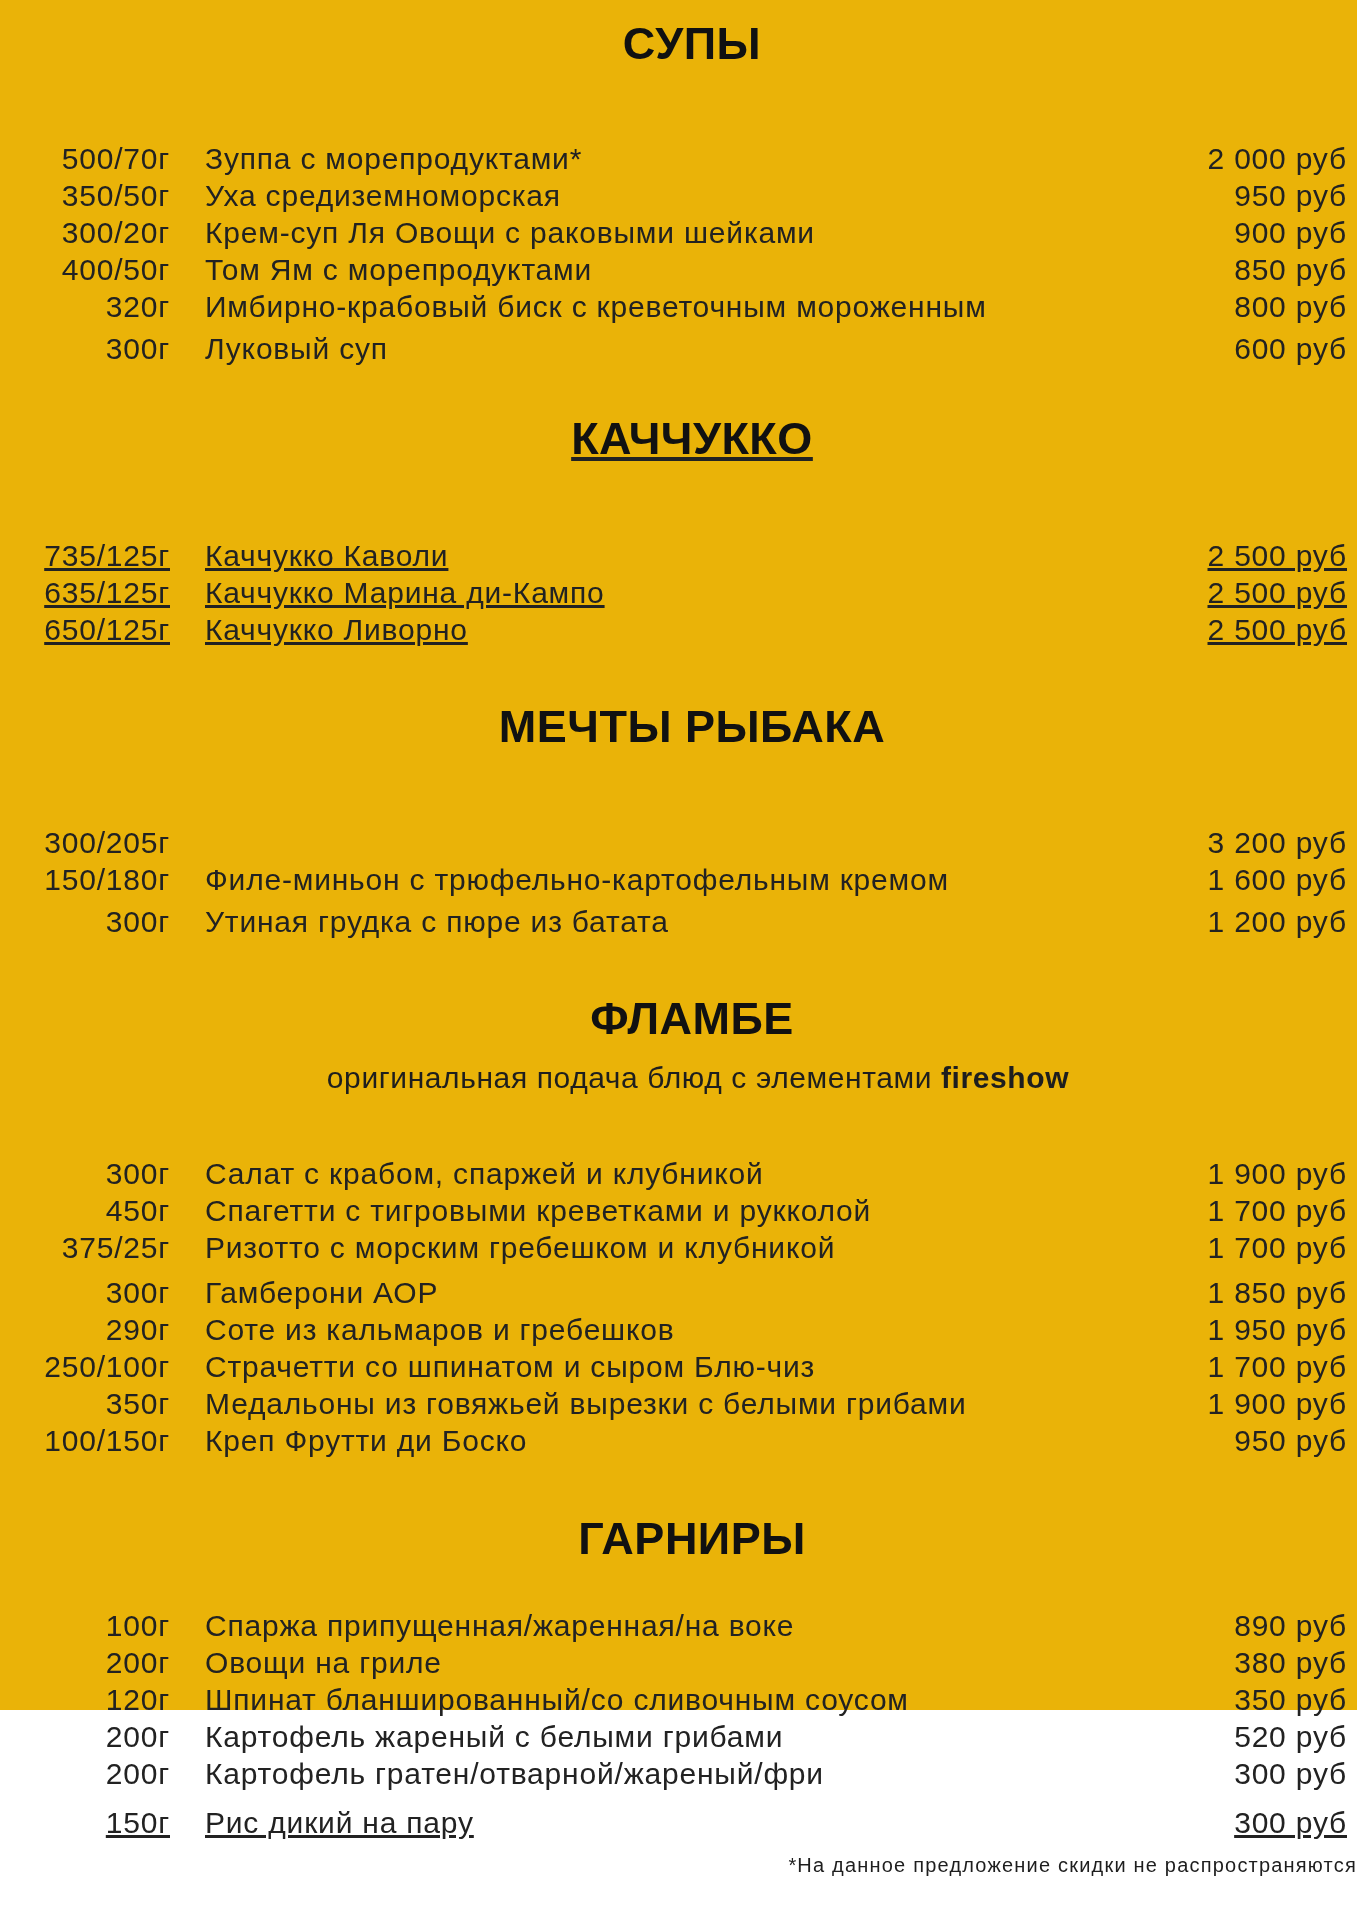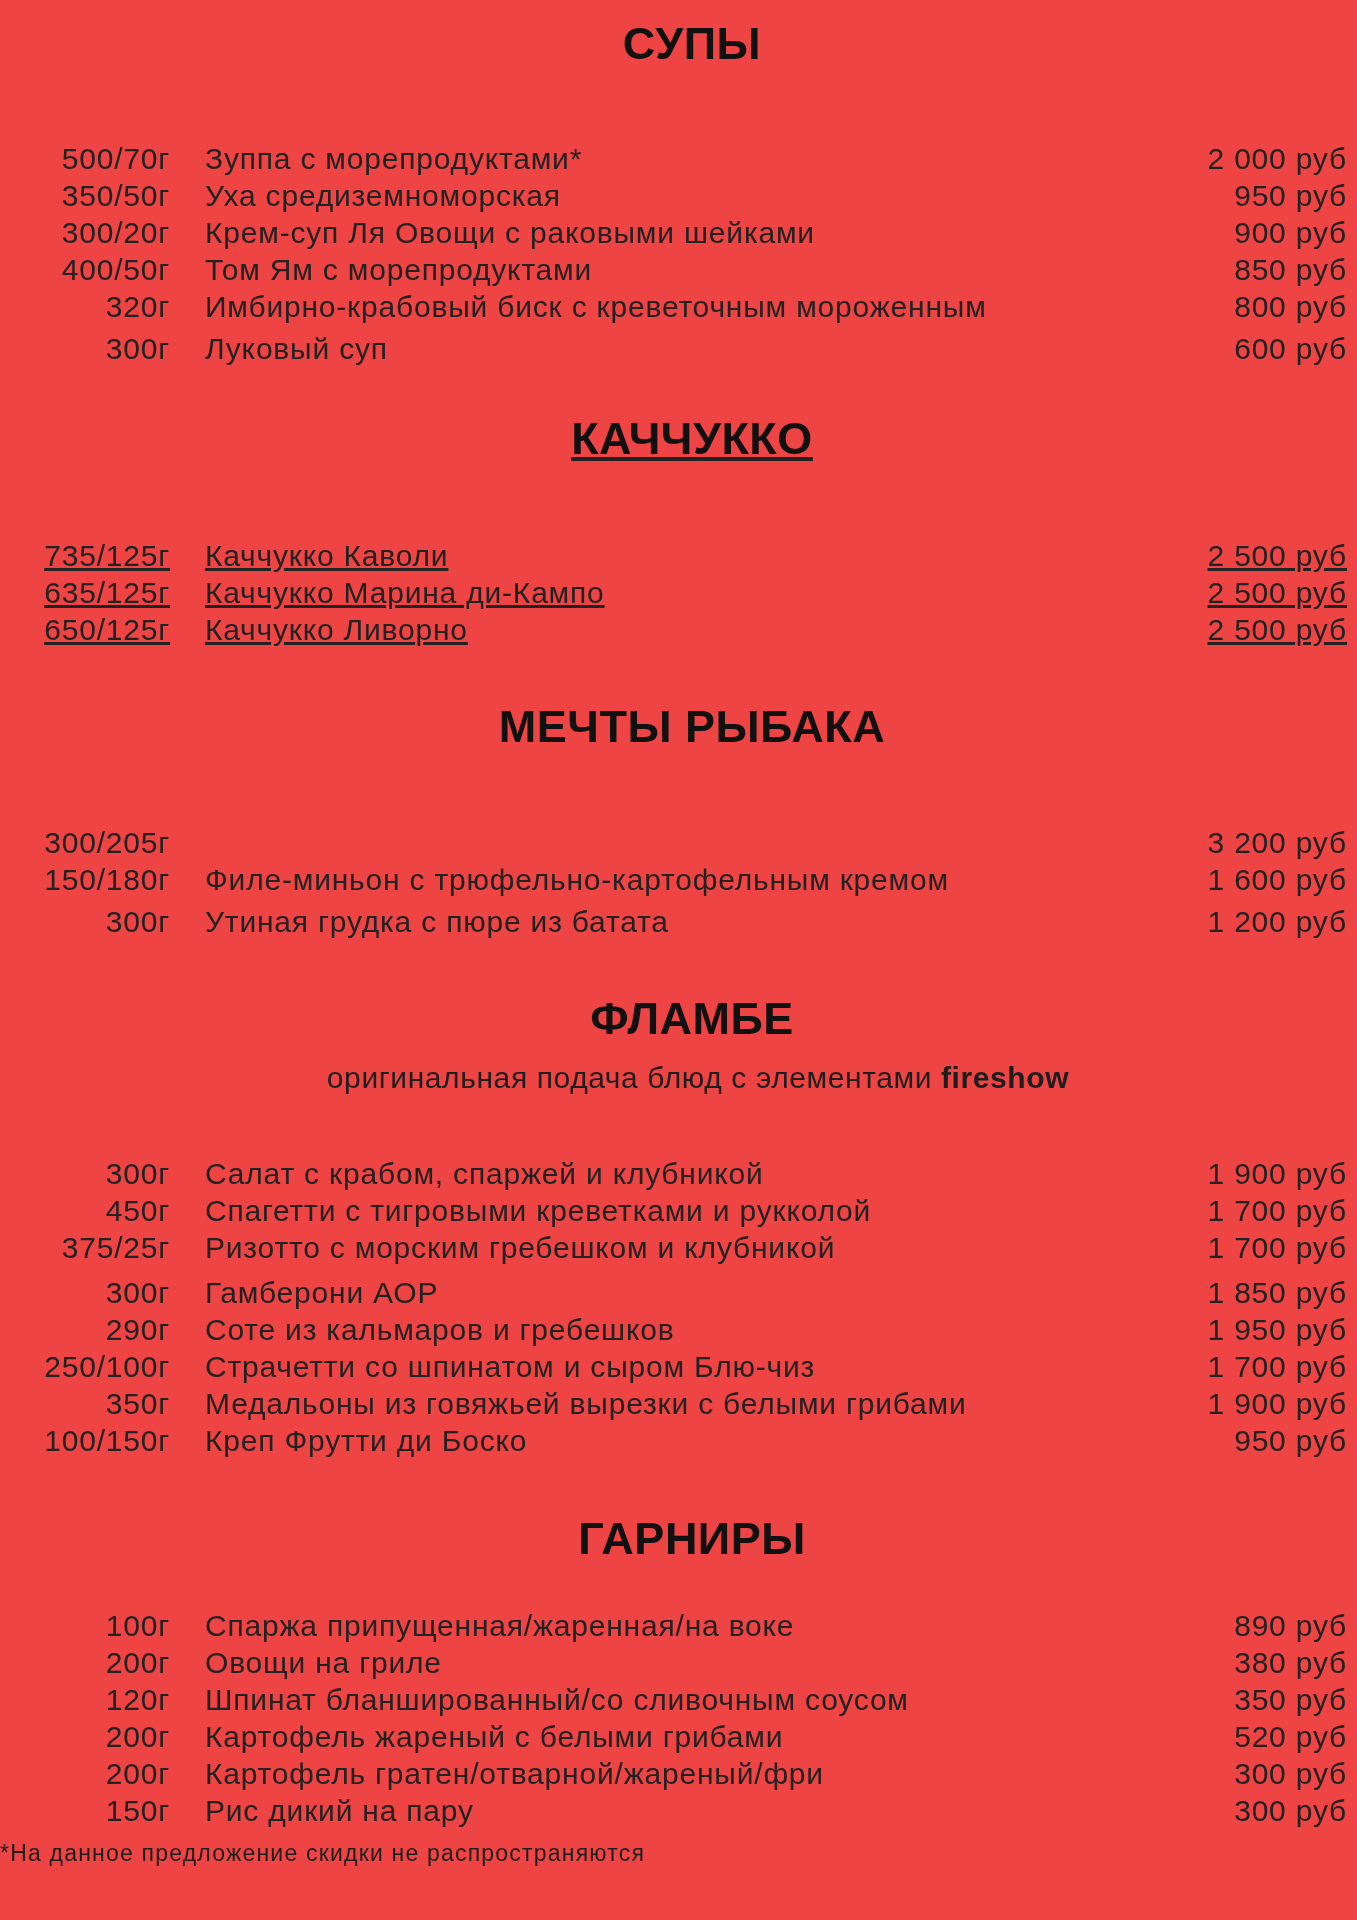--- a/index.html
+++ b/index.html
@@ -10,24 +10,24 @@
   body {
     width: 1357px;
     height: 1920px;
     overflow: hidden;
     font-family: "Liberation Sans", sans-serif;
     color: #222222;
   }
   .page {
     position: relative;
     width: 1357px;
-    height: 1920px;
+    height: 1710px;
     box-sizing: border-box;
     padding-top: 22px;
-    background: #ef4444;
+    background: #eab308;
   }
   .section-title {
     font-size: 45px;
     line-height: 44px;
     font-weight: bold;
     letter-spacing: 0.5px;
     text-align: center;
     padding-left: 27px;
     color: #111111;
     margin: 0;
@@ -53,38 +53,38 @@
     font-size: 30px;
     line-height: 37px;
     letter-spacing: 0.8px;
     color: #222222;
   }
   .row .w { text-align: right; white-space: nowrap; }
   .row .n { padding-left: 35px; white-space: nowrap; overflow: hidden; }
   .row .p { text-align: right; white-space: nowrap; }
   .gap-a { margin-top: 5px; }
   .gap-b { margin-top: 8px; }
-  .gap-c { margin-top: 0; }
+  .gap-c { margin-top: 12px; text-decoration: underline; }
 
   #sec-soups      .rows { margin-top: 74px; }
   #sec-cacciucco        { margin-top: 50px; text-decoration: underline; }
   #sec-cacciucco  .rows { margin-top: 76px; }
   #sec-dreams           { margin-top: 57px; }
   #sec-dreams     .rows { margin-top: 75px; }
   #sec-flambe           { margin-top: 57px; }
   #sec-flambe     .rows { margin-top: 59px; }
   #sec-garnish          { margin-top: 58px; }
   #sec-garnish    .rows { margin-top: 46px; }
 
   .footnote {
     margin-top: 9px;
-    font-size: 23px;
+    font-size: 20px;
     line-height: 30px;
     letter-spacing: 1.2px;
-    text-align: left;
+    text-align: right;
     color: #1e1e1e;
   }
 </style>
 </head>
 <body>
 
 <div class="page">
 
   <section id="sec-soups">
     <h2 class="section-title">СУПЫ</h2>

